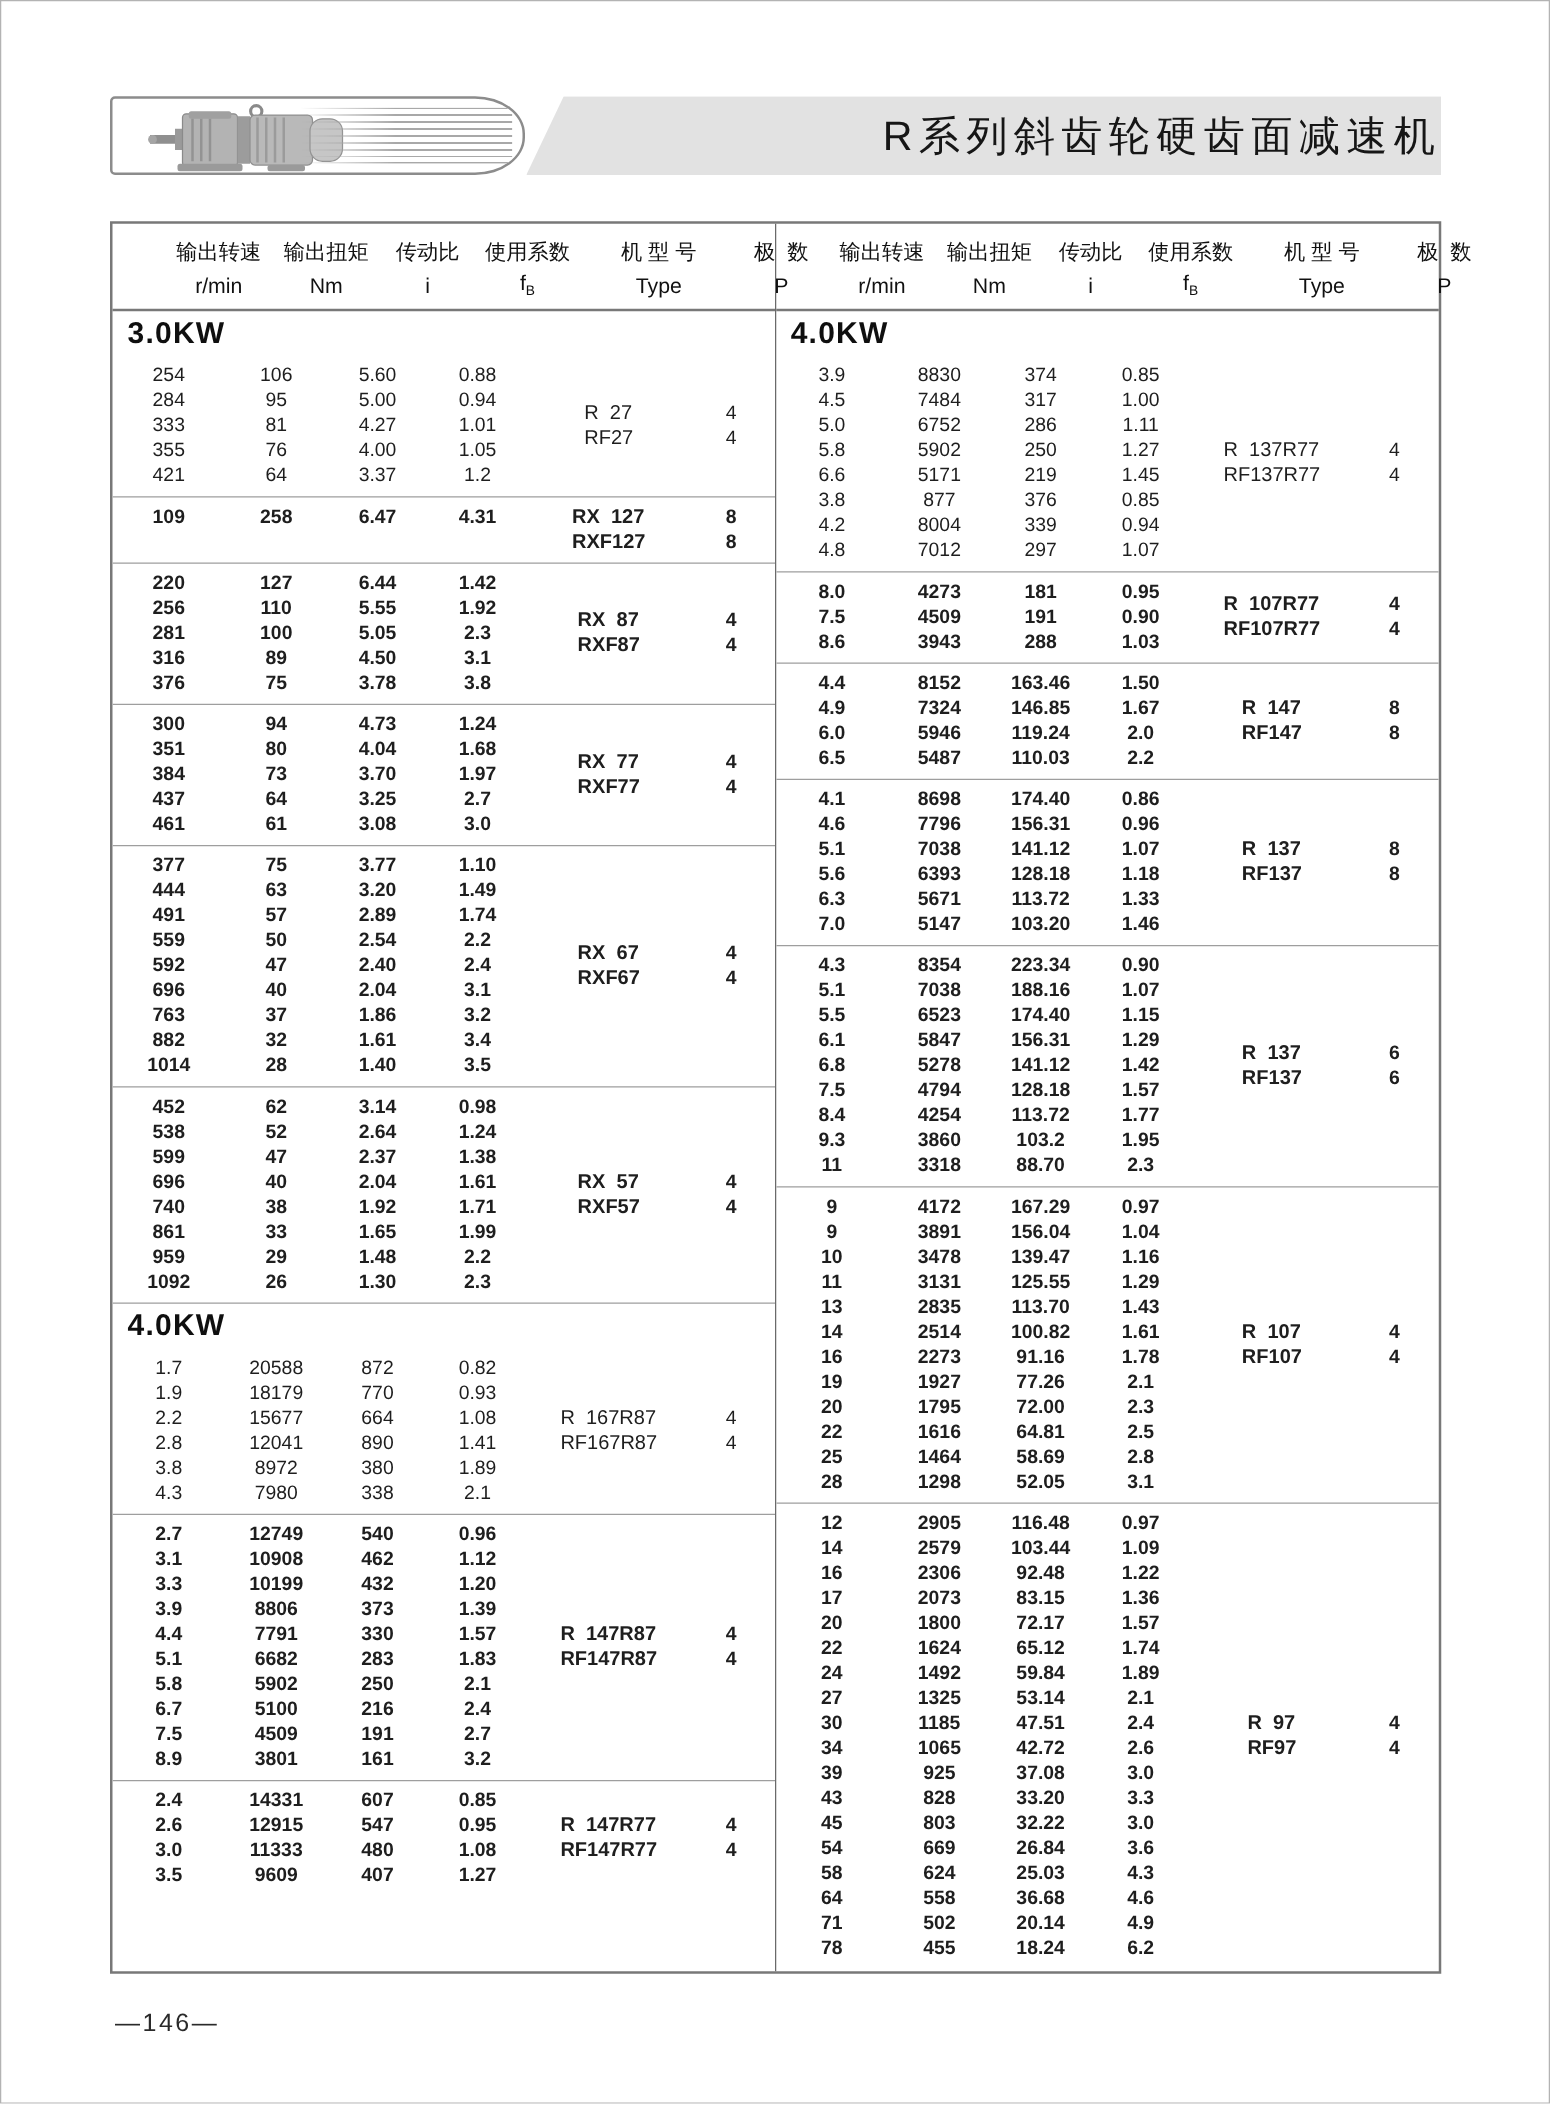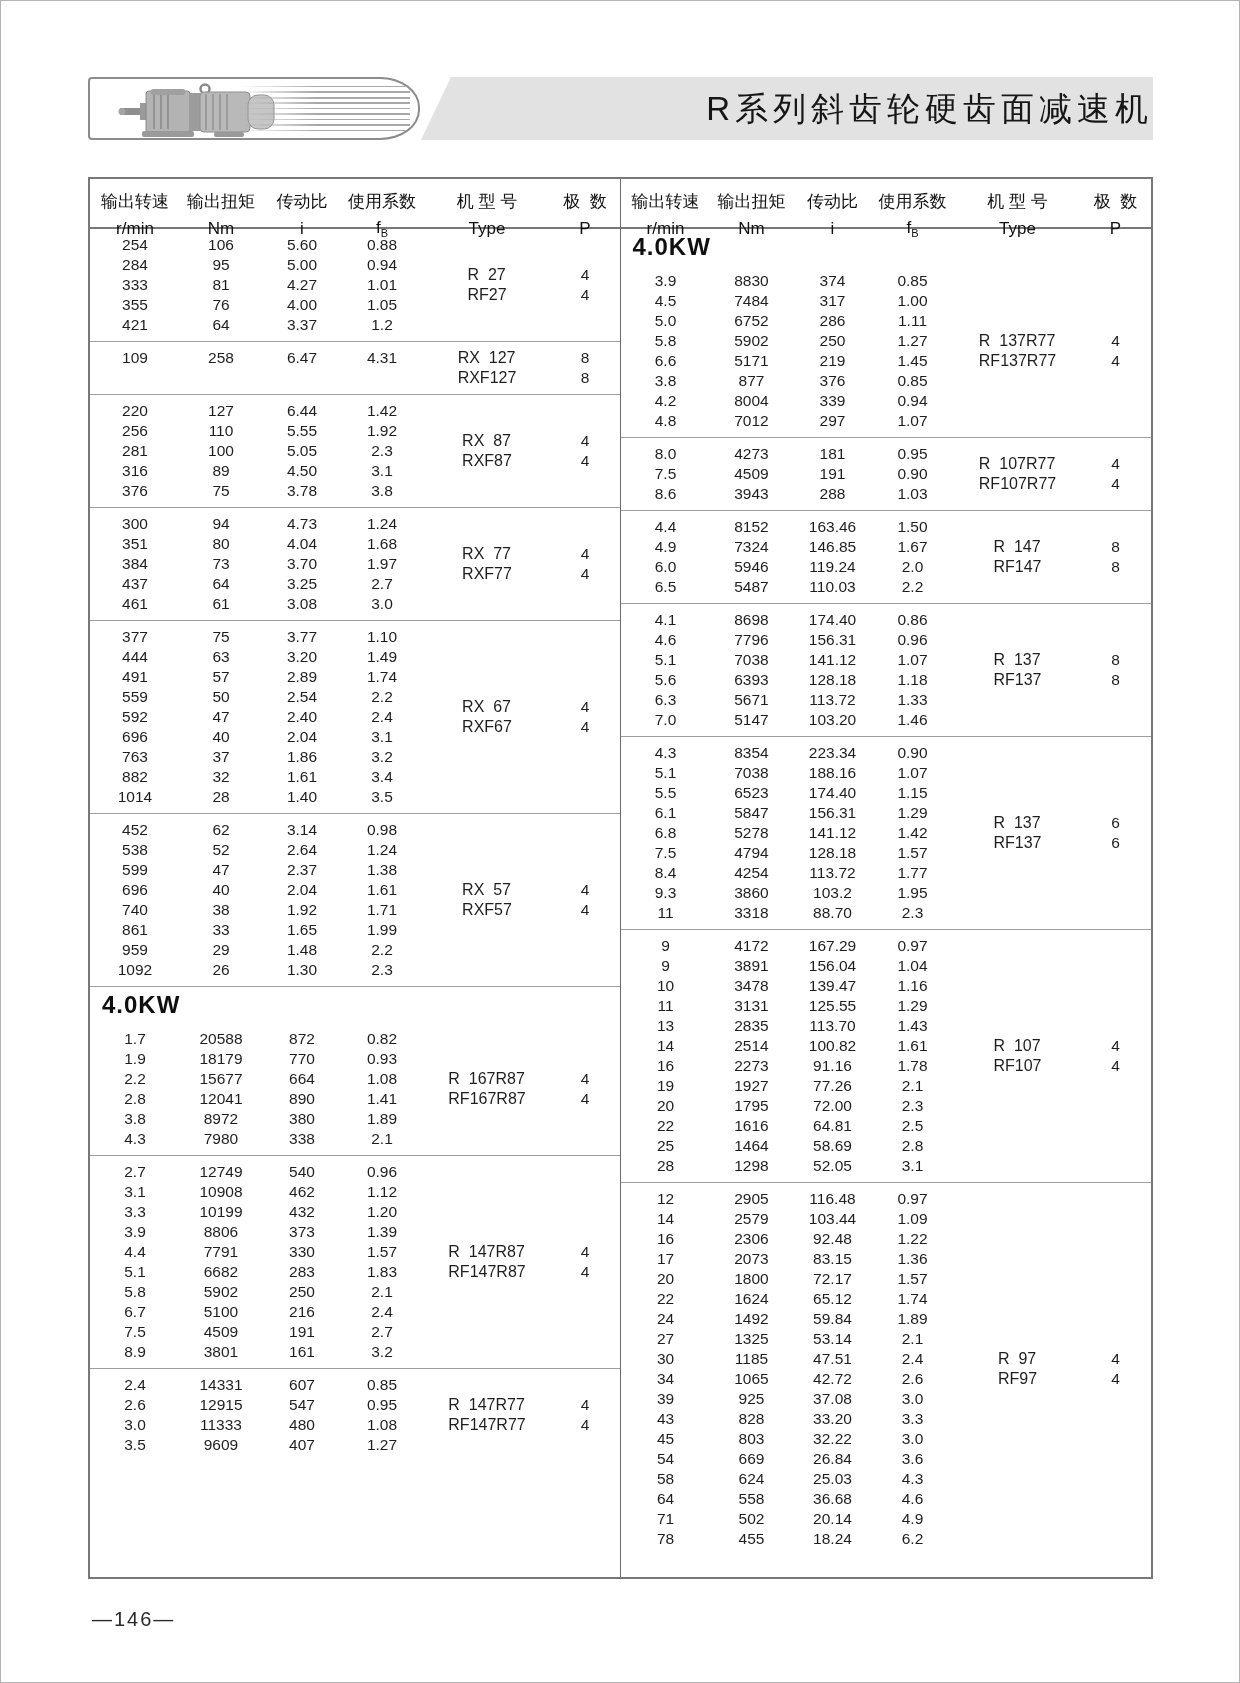--- a/index.html
+++ b/index.html
@@ -30,29 +30,29 @@
   .title-band .title { font-size:33px; letter-spacing:5px; color:#161616; }
 
   
   .tables {
     position:absolute; left:88px; top:177px; width:1065px; height:1402px;
     border:2px solid #787878; box-sizing:border-box; display:flex; background:#fff;
   }
   .half { width:50%; display:flex; flex-direction:column; box-sizing:border-box; }
   .half.left { border-right:1px solid #6a6a6a; }
 
-  .thead { height:50px; border-bottom:2px solid #787878; box-sizing:border-box; padding-top:9px; }
+  .thead { height:70px; border-bottom:2px solid #787878; box-sizing:border-box; padding-top:9px;padding-left:40px; }
   .hrow { display:grid; grid-template-columns:90px 82px 80px 80px 130px 66px; height:27px; align-items:center; }
   .hcell { text-align:center; font-size:17px; color:#111; white-space:pre; }
   .hcell sub { font-size:11px; }
 
   .half-body { flex:1; overflow:hidden; }
   .kw-header { height:36px; line-height:36px; font-weight:bold; font-size:24px; padding-left:12px; color:#0f0f0f; letter-spacing:1px; }
   .group { position:relative; padding:6px 0; min-height:40px; display:flex; }
-  .group.sep, .kw-header.sep { border-top:1px solid #9e9e9e; }
+  .group.sep, .kw-header.sep { border-top:1px solid #9e9e9e;font-weight:bold; }
   .rows { width:332px; display:flex; flex-direction:column; justify-content:space-between; }
   .row { display:grid; grid-template-columns:90px 82px 80px 80px; height:20px; line-height:20px; }
   .cell { text-align:center; font-size:15.5px; color:#1e1e1e; }
   .type-cell { position:absolute; left:332px; width:130px; top:50%; transform:translateY(-50%); text-align:center; }
   .type-inner { display:inline-block; text-align:left; }
   .tline { height:20px; line-height:20px; font-size:16px; white-space:pre; color:#1e1e1e; }
   .p-cell { position:absolute; left:462px; width:66px; top:50%; transform:translateY(-50%); text-align:center; }
   .pline { height:20px; line-height:20px; font-size:15.5px; }
 
   .page-number { position:absolute; left:92px; top:1608px; font-size:20px; letter-spacing:2px; color:#2a2a2a; }
@@ -105,20 +105,21 @@
         <div class="hrow">
           <div class="hcell">r/min</div>
           <div class="hcell">Nm</div>
           <div class="hcell">i</div>
           <div class="hcell"><span>f</span><sub>B</sub></div>
           <div class="hcell">Type</div>
           <div class="hcell">P</div>
         </div>
       </div>
       <div class="half-body" id="left-body">
+          <div class="kw-header">3.0KW</div>
           <div class="group">
             <div class="rows">
               <div class="row">
                 <div class="cell">254</div>
                 <div class="cell">106</div>
                 <div class="cell">5.60</div>
                 <div class="cell">0.88</div>
               </div>
               <div class="row">
                 <div class="cell">284</div>

